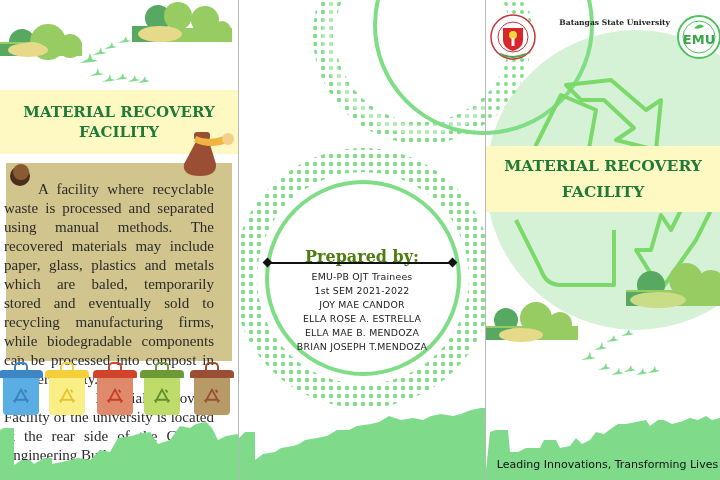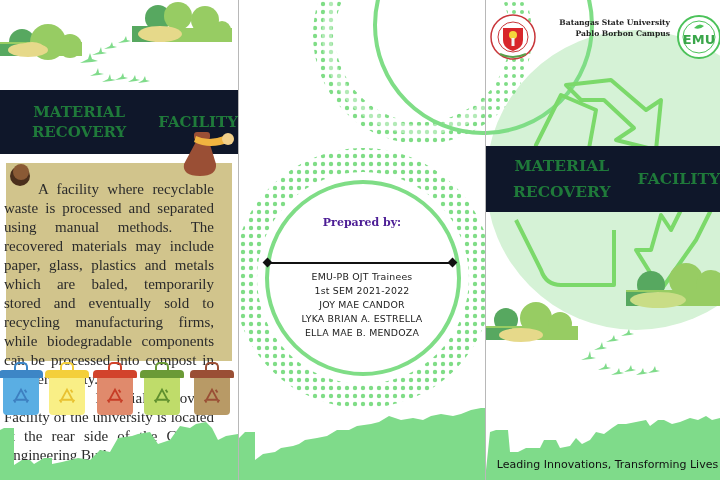--- a/index.html
+++ b/index.html
@@ -2,35 +2,35 @@
 <html><head>
 <meta charset="utf-8">
 <style>
   html, body { margin:0; padding:0; }
   body { width:720px; height:480px; position:relative; overflow:hidden; background:#ffffff; font-family:"DejaVu Serif", serif; }
   .panel { position:absolute; top:0; height:480px; overflow:hidden; background:#fff; }
   #p1 { left:0; width:238px; }
   #p2 { left:239px; width:246px; }
   #p3 { left:486px; width:234px; }
   .divider { position:absolute; top:0; width:1px; height:480px; background:#b8b8b8; }
-  .band { position:absolute; background:#0f172a; display:flex; align-items:center; justify-content:center; }
+  .band { position:absolute; background:#fef9c3; display:flex; flex-direction:column; justify-content:center; }
   .band-title { font-family:"DejaVu Serif", serif; font-weight:bold; color:#1f7a3a; text-align:center; line-height:1.35; }
   .infobox { position:absolute; left:6px; top:163px; width:226px; height:198px; background:#d1c48c; }
   .infotext { position:absolute; left:4px; top:180px; width:210px; font-family:"Liberation Serif", serif; font-size:15px; line-height:19px; color:#2b2b2b; text-align:justify; }
   .infotext p { margin:0; text-indent:34px; }
   .infotext p + p { text-indent:58px; }
   .dash { position:absolute; left:17px; top:351px; font-size:9px; color:#2b2b2b; font-family:"Liberation Serif", serif; }
   .bins { position:absolute; left:0; top:362px; width:238px; height:56px; }
   .bin { position:absolute; top:0; width:40px; height:54px; }
   .bin .lid { position:absolute; top:8px; left:-2px; width:44px; height:8px; border-radius:4px 4px 1px 1px; }
   .bin .handle { position:absolute; top:0; left:13px; width:14px; height:9px; border:2px solid; border-bottom:none; border-radius:5px 5px 0 0; box-sizing:border-box; }
   .bin .body { position:absolute; top:16px; left:2px; width:36px; height:37px; border-radius:0 0 4px 4px; display:flex; align-items:center; justify-content:center; }
   .bin svg { width:22px; height:22px; }
   .prepared { position:absolute; left:0; width:246px; text-align:center; }
-  .prep-title { top:216px; font-family:"DejaVu Serif", serif; font-weight:bold; font-size:11px; color:#4c1d95; }
+  .prep-title { top:247px; font-family:"DejaVu Serif", serif; font-weight:bold; font-size:16px; color:#4d7c0f; }
   .prep-line { position:absolute; left:28px; top:262px; width:186px; height:2px; background:#111; }
   .prep-line::before, .prep-line::after { content:""; position:absolute; top:-3px; width:7px; height:7px; background:#111; transform:rotate(45deg); }
   .prep-line::before { left:-3px; } .prep-line::after { right:-3px; }
   .names { top:270px; font-family:"DejaVu Sans", sans-serif; font-size:9.4px; line-height:14px; color:#222; letter-spacing:0.2px; }
   .names div { white-space:nowrap; }
   .header3 { position:absolute; left:0; top:14px; width:234px; }
   .hdr-text { position:absolute; left:56px; top:17px; width:128px; text-align:right; font-family:"DejaVu Serif", serif; font-weight:bold; font-size:7.6px; line-height:11px; color:#222; }
   .motto { position:absolute; left:0; top:458px; width:243px; text-align:center; font-family:"DejaVu Sans", sans-serif; font-size:11px; color:#111; }
 </style>
 </head>
@@ -172,22 +172,23 @@
 
     <path d="M0 438 L6 432 L16 432 L16 460 L24 454 L36 452 L42 448 L54 446 L60 444 L66 440 L78 438 L88 436 L98 430 L110 430 L118 426 L132 424 L140 422 L150 416 L162 420 L174 418 L184 420 L192 416 L202 414 L214 416 L222 414 L232 410 L242 408 L246 408 L246 480 L0 480 Z" fill="#7fdb8a"></path>
   </svg>
 
   <div class="prepared prep-title">Prepared by:</div>
   <div class="prep-line"></div>
   <div class="prepared names">
     <div>EMU-PB OJT Trainees</div>
     <div>1st SEM 2021-2022</div>
     <div>JOY MAE CANDOR</div>
-    <div>LYKA BRIAN A. ESTRELLA</div>
+    <div>ELLA ROSE A. ESTRELLA</div>
     <div>ELLA MAE B. MENDOZA</div>
+    <div>BRIAN JOSEPH T.MENDOZA</div>
   </div>
 </div>
 
 <div class="divider" style="left:485px"></div>
 
 <div class="panel" id="p3">
   <svg style="position:absolute;left:0;top:0" width="234" height="480" viewBox="0 0 234 480">
     <defs>
       <pattern id="dots2" width="8" height="8" patternUnits="userSpaceOnUse">
           <circle cx="4" cy="4" r="2" fill="#7fdd86"></circle>
@@ -240,21 +241,20 @@
     <svg style="position:absolute;left:4px;top:0" width="46" height="46" viewBox="0 0 46 46">
       <circle cx="23" cy="23" r="22" fill="#fff" stroke="#c8363a" stroke-width="1.5"></circle>
       <circle cx="23" cy="23" r="15" fill="#fff" stroke="#c8363a" stroke-width="1"></circle>
       <path d="M13 14 L33 14 L33 26 Q33 34 23 37 Q13 34 13 26 Z" fill="#d8262b"></path>
       <circle cx="23" cy="21" r="4" fill="#f5d63c"></circle>
       <rect x="21.5" y="24" width="3" height="8" fill="#f3f3f3"></rect>
       <path d="M10 40 Q23 46 36 40" stroke="#5aa04a" stroke-width="2" fill="none"></path>
     </svg>
     <div class="hdr-text" style="top:3px">
       <div>Batangas State University</div>
-      <div>Pablo Borbon Campus</div>
     </div>
     <svg style="position:absolute;left:190px;top:0" width="44" height="46" viewBox="0 0 44 46">
       <circle cx="23" cy="23" r="21" fill="#fff" stroke="#4cc25a" stroke-width="2"></circle>
       <circle cx="23" cy="23" r="16" fill="none" stroke="#4cc25a" stroke-width="1"></circle>
       <path d="M18 14 Q23 8 28 12 Q24 16 18 14 Z" fill="#4cc25a"></path>
       <text x="23" y="30" text-anchor="middle" font-family="DejaVu Sans, sans-serif" font-weight="bold" font-size="13" fill="#3aa64a">EMU</text>
     </svg>
   </div>
 
   <div class="band" style="left:0;top:146px;width:234px;height:66px;">

